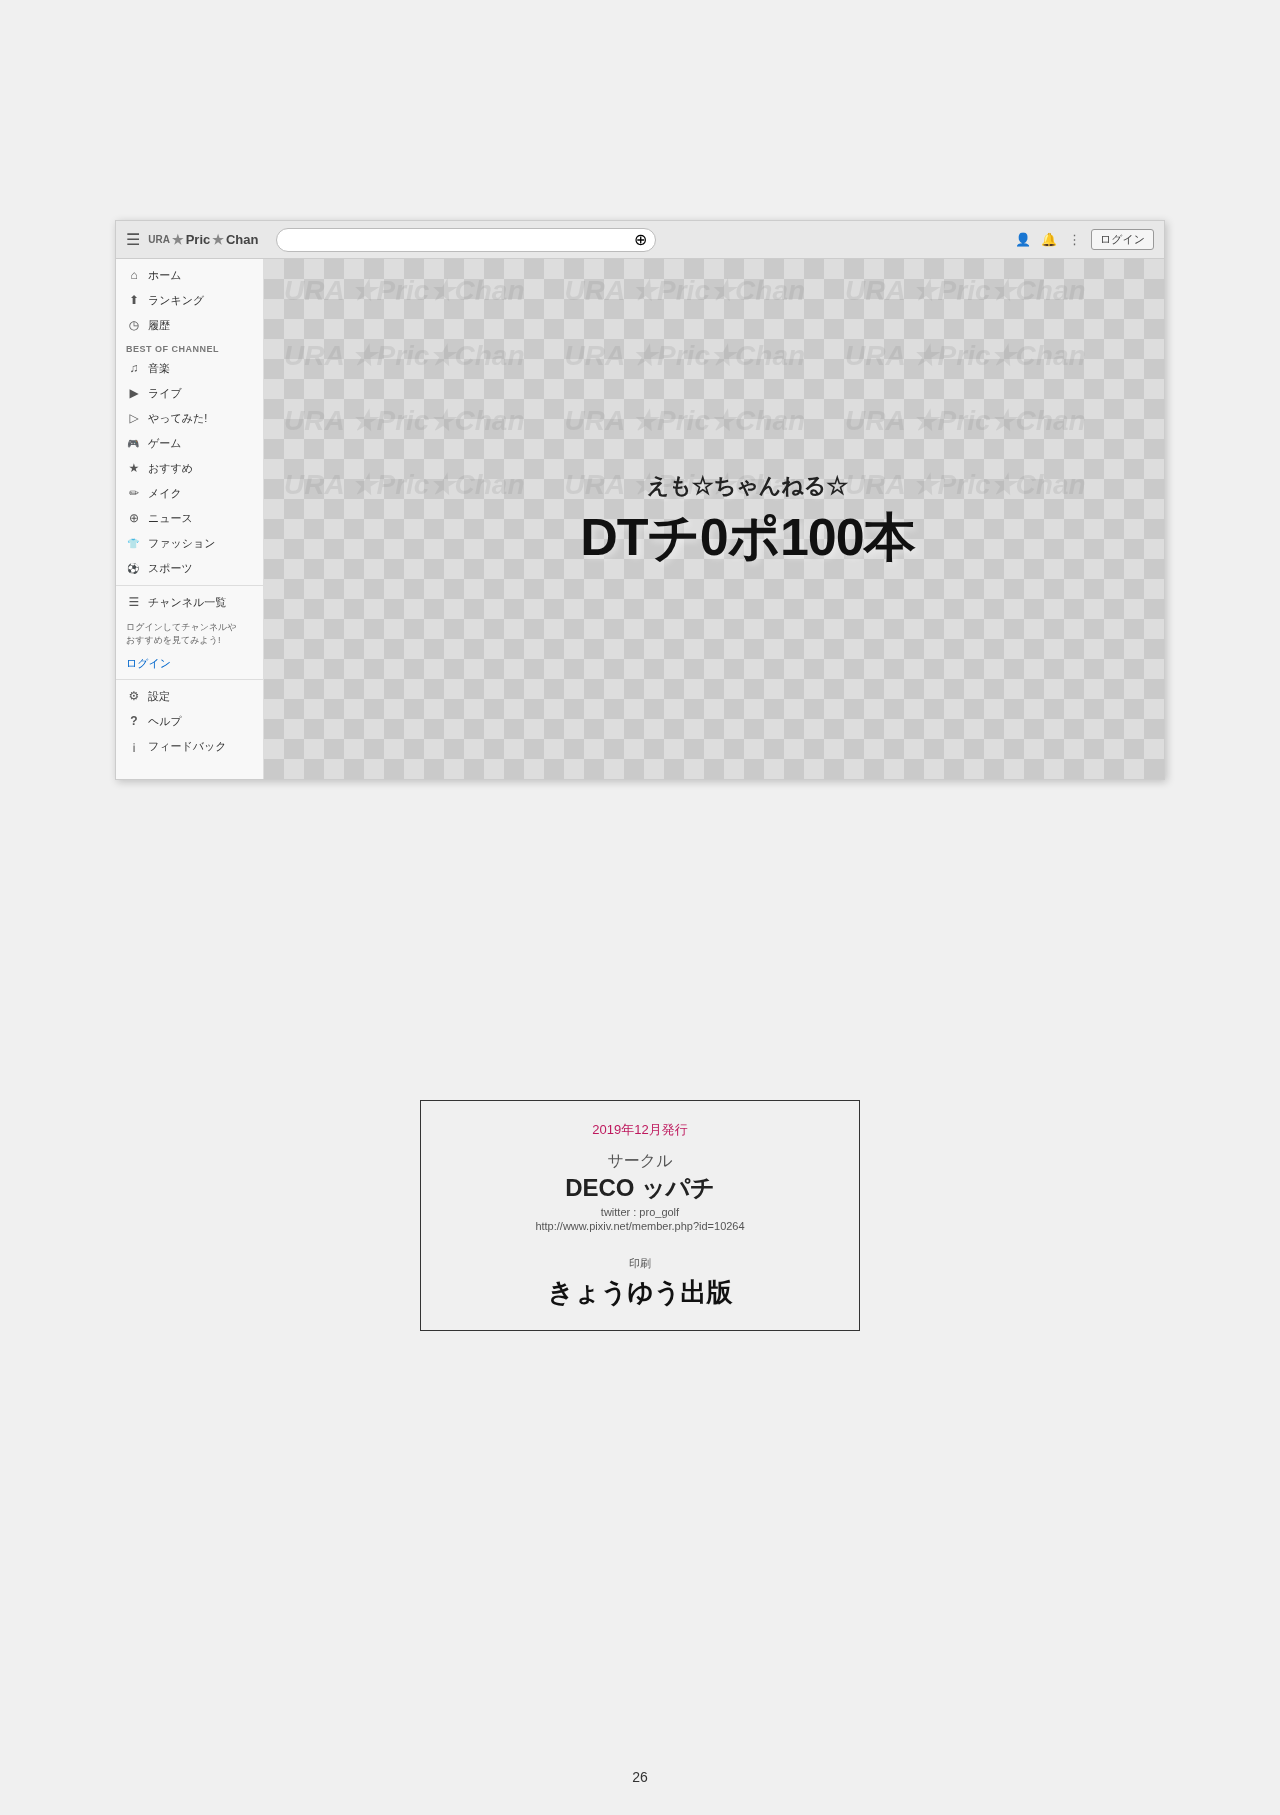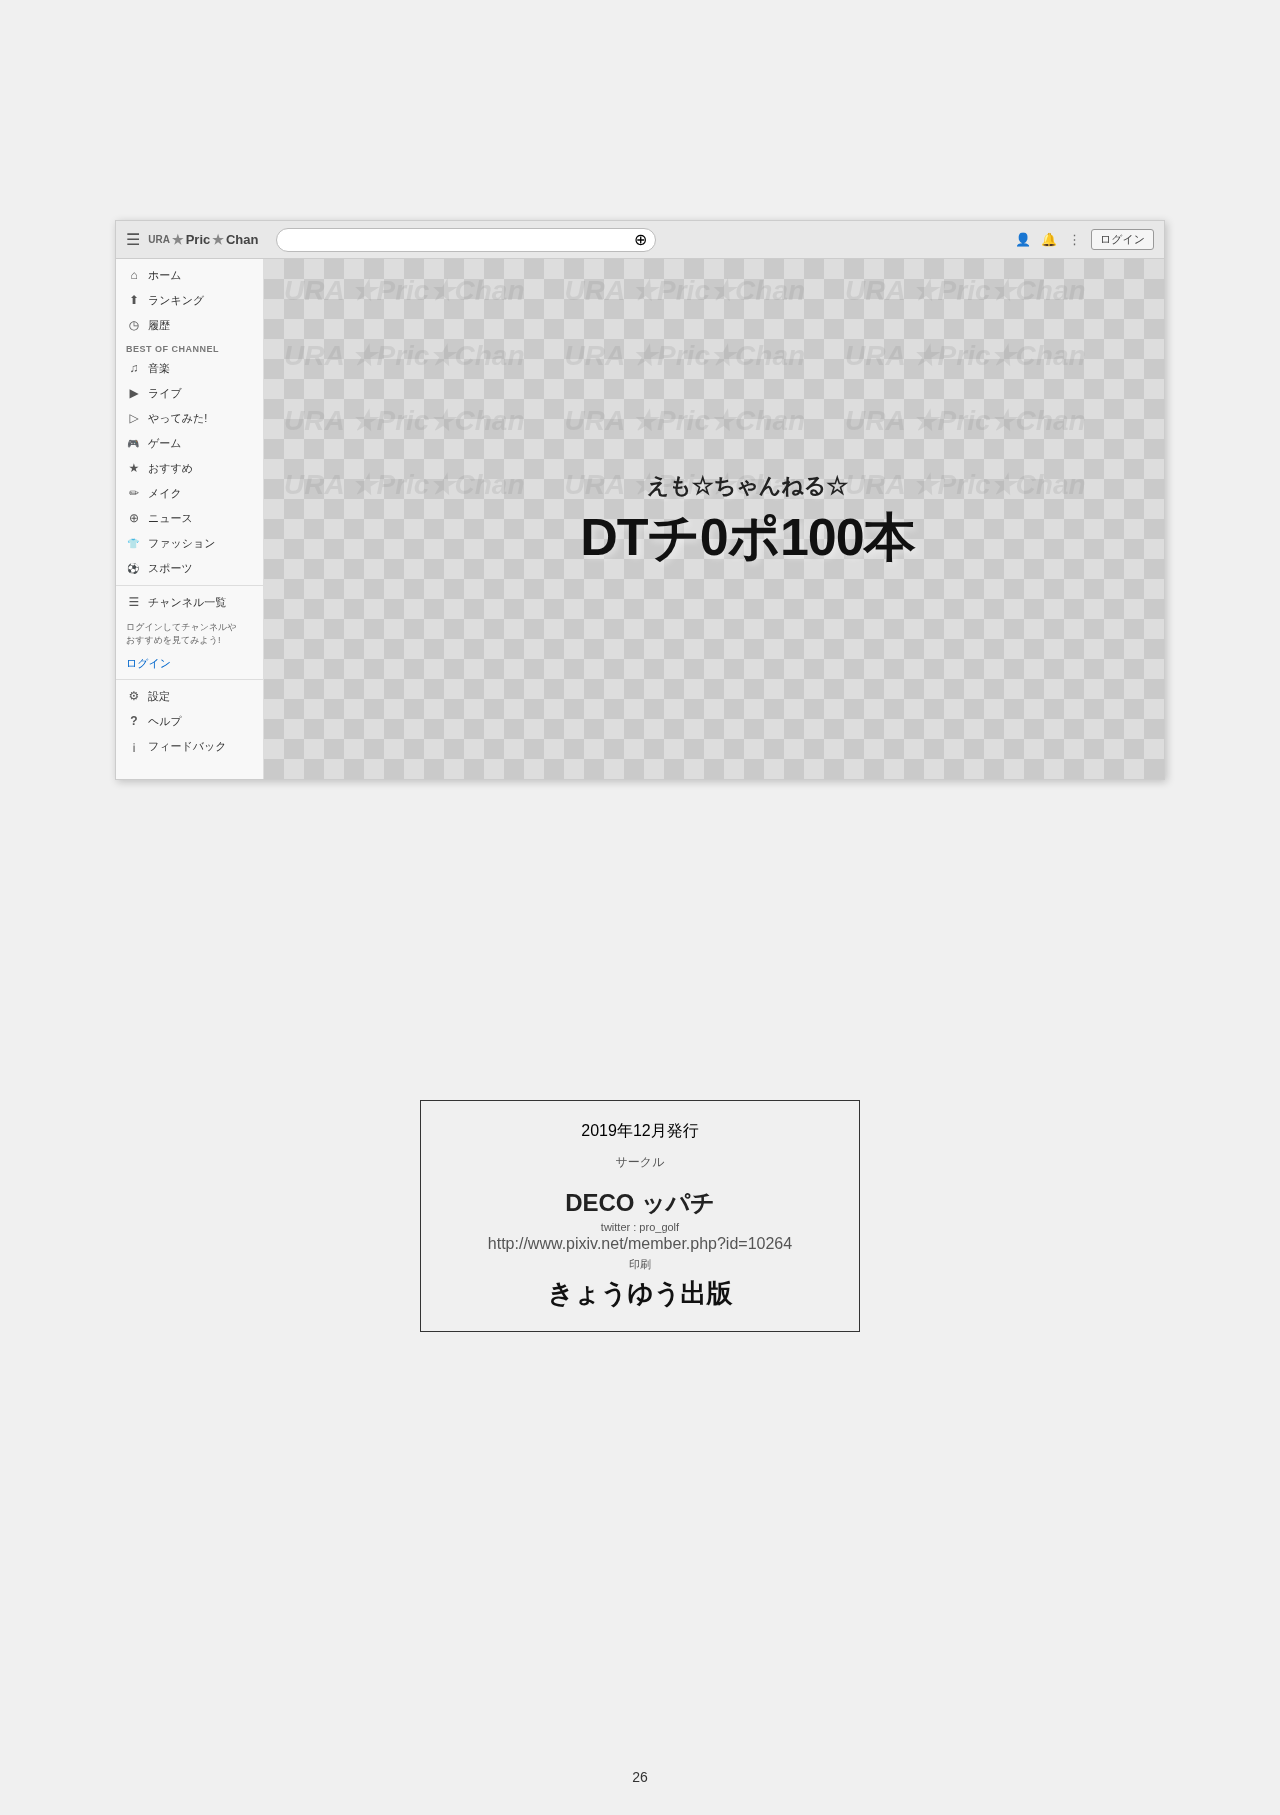--- a/index.html
+++ b/index.html
@@ -263,48 +263,48 @@
     }
 
     .colophon-box {
       border: 1.5px solid #333;
       padding: 20px 40px;
       text-align: center;
       width: 440px;
     }
 
     .colophon-publish-date {
+      font-size: 13px;
+      color: #be185d;
+      margin-bottom: 12px;
+    }
+
+    .colophon-circle-label {
       font-size: 16px;
-      color: #000000;
-      margin-bottom: 12px;
-    }
-
-    .colophon-circle-label {
-      font-size: 12px;
       color: #555;
-      margin-bottom: 16px;
+      margin-bottom: 0;
     }
 
     .colophon-circle-name {
       font-size: 24px;
       font-weight: bold;
       color: #222;
       margin-bottom: 2px;
     }
 
     .colophon-twitter {
       font-size: 11px;
       color: #555;
       margin-bottom: 2px;
     }
 
     .colophon-url {
-      font-size: 16px;
+      font-size: 11px;
       color: #555;
-      margin-bottom: 4px;
+      margin-bottom: 24px;
     }
 
     .colophon-print-label {
       font-size: 11px;
       color: #555;
       margin-bottom: 4px;
     }
 
     .colophon-print-name {
       font-size: 26px;

